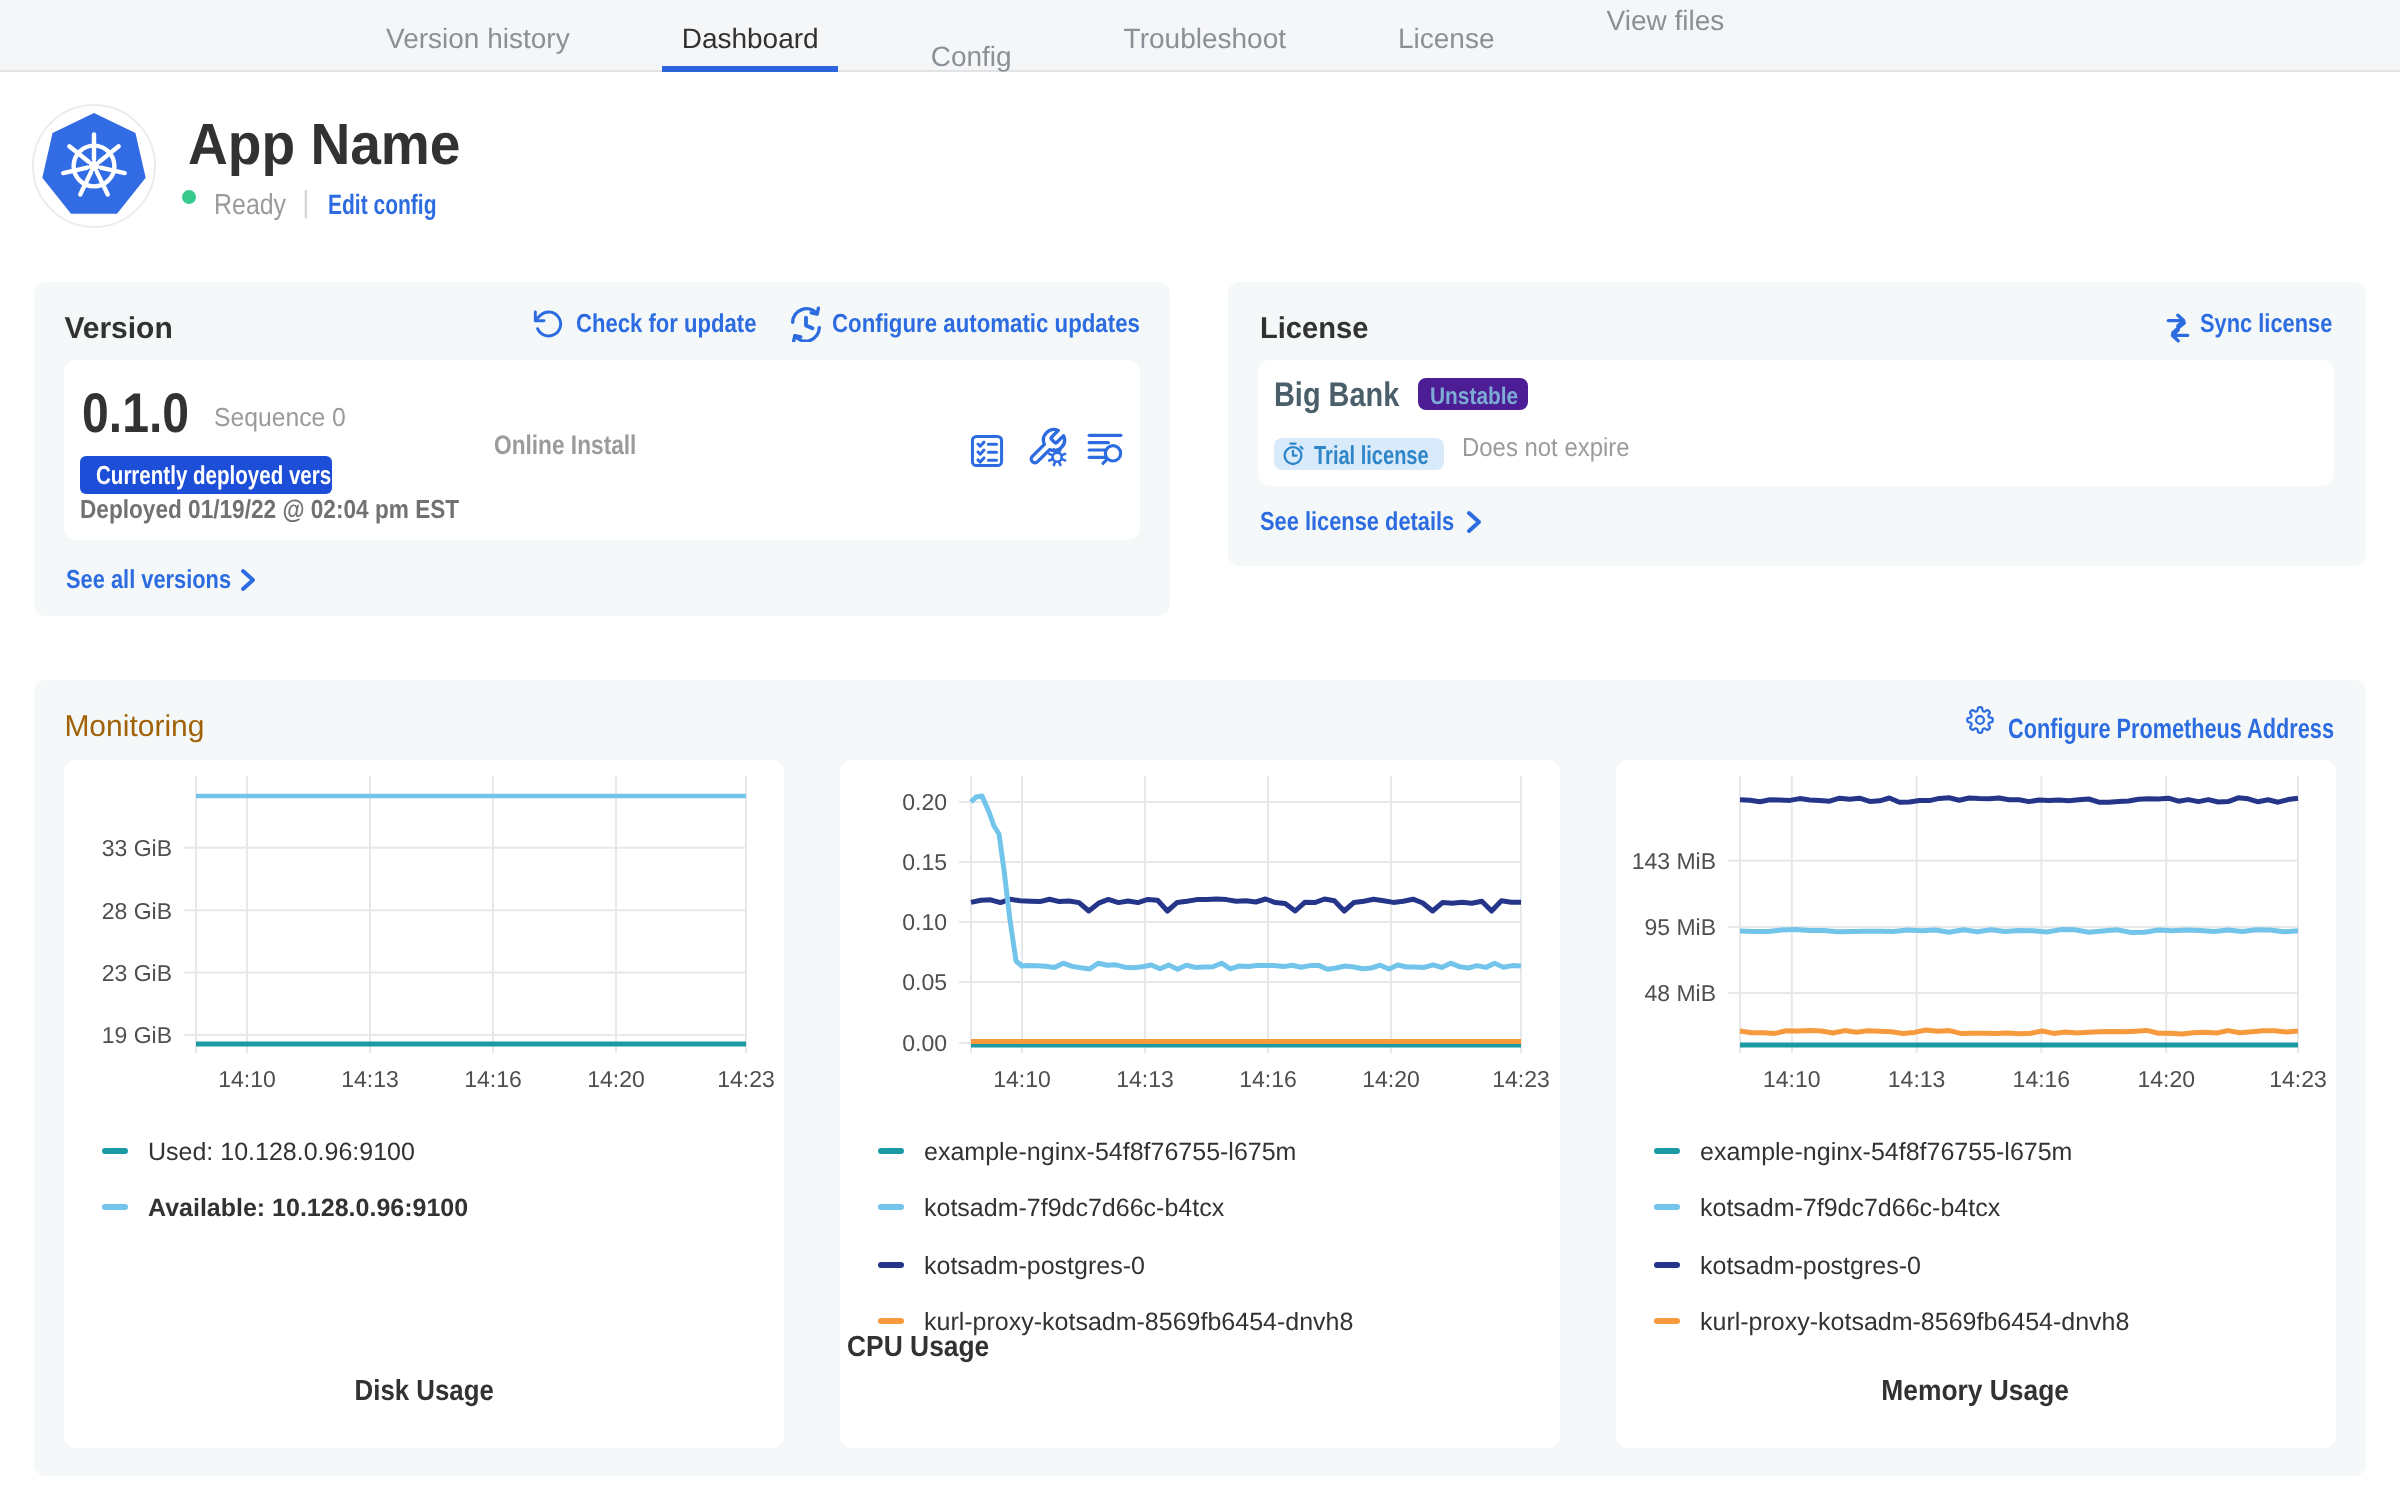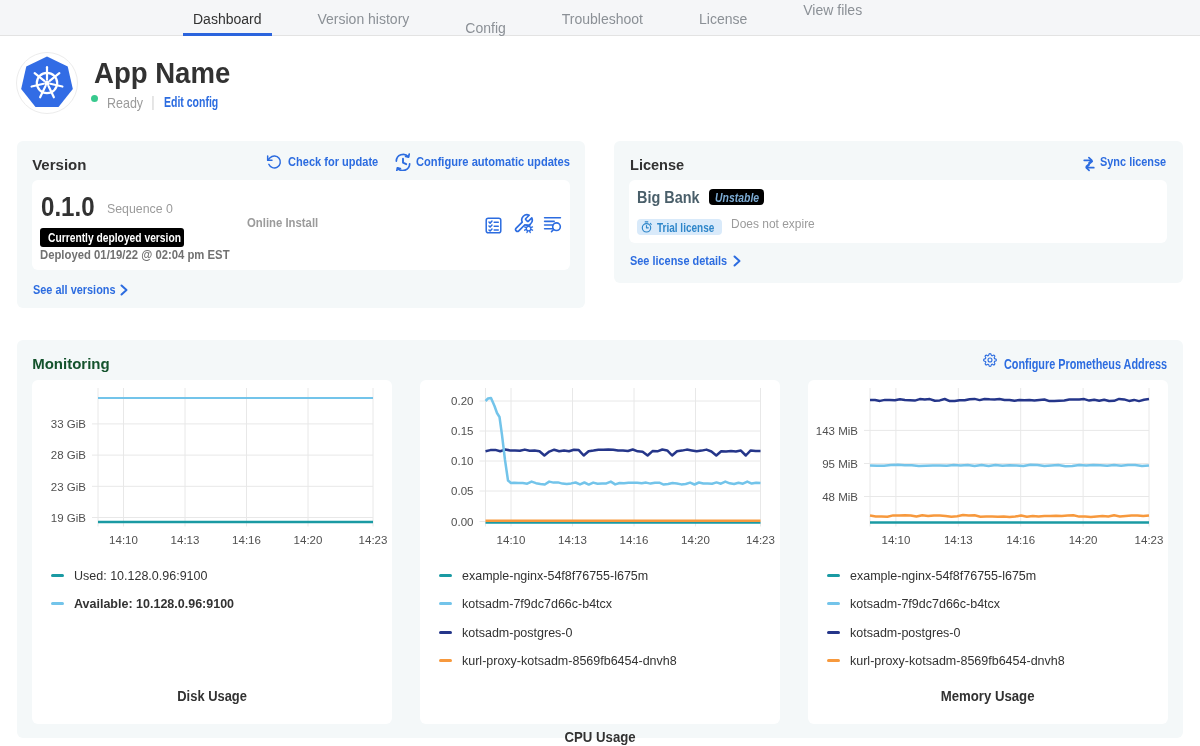--- a/index.html
+++ b/index.html
@@ -1,24 +1,24 @@
 <!DOCTYPE html>
 <html><head><meta charset="utf-8"><style>
 * { margin:0; padding:0; box-sizing:border-box; }
 html,body { width:1200px; height:746px; background:#fff;
   font-family:"Liberation Sans", sans-serif; overflow:hidden; position:relative; }
 </style></head>
 <body>
 <div style="position:absolute;left:0;top:0;width:1200px;height:36px;background:#f5f6f8;border-bottom:1px solid #e3e3e3;">
     <div style="display:flex;margin-left:165px;height:36px;font-size:14px;color:#8b9096;">
       <div style="padding:0 18px;height:36px;display:flex;align-items:center;">
+        <span style="padding:2px 10px 0 10px;">Version history</span>
+      </div>
+      <div style="padding:0 18px;height:36px;display:flex;align-items:center;">
         <span style="height:36px;display:flex;align-items:center;padding:2px 10px 0 10px;color:#323232;box-shadow:inset 0 -3px 0 #2b64dd;">Dashboard</span>
-      </div>
-      <div style="padding:0 18px;height:36px;display:flex;align-items:center;">
-        <span style="padding:2px 10px 0 10px;">Version history</span>
       </div>
       <div style="padding:0 18px;height:36px;display:flex;align-items:flex-end;">
         <span style="padding:2px 10px 0 10px;">Config</span>
       </div>
       <div style="padding:0 18px;height:36px;display:flex;align-items:center;">
         <span style="padding:2px 10px 0 10px;text-align:right;">Troubleshoot</span>
       </div>
       <div style="padding:0 18px;height:36px;display:flex;align-items:center;">
         <span style="padding:2px 10px 0 10px;">License</span>
       </div>
@@ -64,21 +64,21 @@
 <div style="position:absolute;left:394px;top:153px;line-height:0;"><svg width="18" height="18" viewBox="0 0 20 20" fill="none" stroke="#2c6ce0" stroke-width="1.9" stroke-linecap="round" stroke-linejoin="round">
       <path d="M16 4.2 A7.6 7.6 0 0 0 2.6 9"></path>
       <polyline points="16.9 1.2 16.2 4.5 12.9 3.8"></polyline>
       <path d="M4 16.8 A7.6 7.6 0 0 0 17.4 12"></path>
       <polyline points="3.1 19.8 3.8 16.5 7.1 17.2"></polyline>
       <polyline points="10 6.4 10 10.8 13.6 12.4" stroke-width="2.1"></polyline>
     </svg></div>
 <span style="position:absolute;left:415.8px;top:154.7px;font-size:13px;font-weight:bold;color:#2c6ce0;white-space:nowrap;line-height:14.9px;transform:scaleX(0.856);transform-origin:left top;">Configure automatic updates</span>
 <span style="position:absolute;left:41px;top:190.7px;font-size:28px;font-weight:bold;color:#323232;white-space:nowrap;line-height:32.2px;transform:scaleX(0.86);transform-origin:left top;">0.1.0</span>
 <span style="position:absolute;left:106.5px;top:202.2px;font-size:13px;font-weight:normal;color:#9b9b9b;white-space:nowrap;line-height:14.9px;transform:scaleX(0.95);transform-origin:left top;">Sequence 0</span>
-<div style="position:absolute;left:40px;top:228px;width:144px;height:18.5px;border-radius:3px;background:#000000;">
+<div style="position:absolute;left:40px;top:228px;width:126px;height:18.5px;border-radius:3px;background:#1d4ed8;">
     <span style="position:absolute;left:8px;top:2.2px;font-size:13px;font-weight:bold;color:#fff;white-space:nowrap;transform:scaleX(0.79);transform-origin:left top;">Currently deployed version</span>
   </div>
 <span style="position:absolute;left:40px;top:247.7px;font-size:13px;font-weight:bold;color:#717171;white-space:nowrap;line-height:14.9px;transform:scaleX(0.87);transform-origin:left top;">Deployed 01/19/22 @ 02:04 pm EST</span>
 <span style="position:absolute;left:247px;top:215.1px;font-size:13.5px;font-weight:bold;color:#9b9b9b;white-space:nowrap;line-height:15.5px;transform:scaleX(0.84);transform-origin:left top;">Online Install</span>
 <div style="position:absolute;left:484px;top:215.5px;line-height:0;"><svg width="19" height="19" viewBox="0 0 24 24" fill="none" stroke="#2c6ce0" stroke-width="1.9" stroke-linecap="round" stroke-linejoin="round">
       <rect x="2.8" y="2.8" width="18.4" height="18.4" rx="2.6"></rect>
       <polyline points="6.3 7.6 7.7 9 10.1 6.4"></polyline>
       <line x1="12.9" y1="7.8" x2="18" y2="7.8"></line>
       <polyline points="6.3 12.6 7.7 14 10.1 11.4"></polyline>
       <line x1="12.9" y1="12.8" x2="18" y2="12.8"></line>
@@ -114,38 +114,38 @@
 <span style="position:absolute;left:629.5px;top:156.2px;font-size:15px;font-weight:bold;color:#323232;white-space:nowrap;line-height:17.2px;transform:scaleX(0.97);transform-origin:left top;">License</span>
 <div style="position:absolute;left:1083px;top:156px;line-height:0;"><svg width="12" height="16" viewBox="0 0 12 16" fill="none" stroke="#2c6ce0" stroke-width="1.7" stroke-linecap="round" stroke-linejoin="round">
       <path d="M1.2 4.3h7"></path>
       <polyline points="5.9 1.6 8.8 4.3 5.9 7"></polyline>
       <path d="M9.2 5.4 3.4 10.4"></path>
       <path d="M10.8 11.7h-7"></path>
       <polyline points="6.1 9 3.2 11.7 6.1 14.4"></polyline>
     </svg></div>
 <span style="position:absolute;left:1100px;top:154.7px;font-size:13px;font-weight:bold;color:#2c6ce0;white-space:nowrap;line-height:14.9px;transform:scaleX(0.84);transform-origin:left top;">Sync license</span>
 <span style="position:absolute;left:637px;top:187.7px;font-size:17px;font-weight:bold;color:#4a5f6a;white-space:nowrap;line-height:19.5px;transform:scaleX(0.85);transform-origin:left top;">Big Bank</span>
-<div style="position:absolute;left:709.4px;top:189.3px;width:55px;height:15.4px;border-radius:4px;background:#000000;font-style:italic;">
+<div style="position:absolute;left:709.4px;top:189.3px;width:55px;height:15.4px;border-radius:4px;background:#4c1d95;">
     <span style="position:absolute;left:6px;top:1.4px;font-size:12px;font-weight:bold;color:#7cabd3;white-space:nowrap;transform:scaleX(0.87);transform-origin:left top;">Unstable</span>
   </div>
 <div style="position:absolute;left:636.5px;top:218.6px;width:85px;height:16.6px;border-radius:4px;background:#d9eafa;">
     <div style="position:absolute;left:4.5px;top:2.3px;line-height:0;"><svg width="12" height="12" viewBox="0 0 24 24" fill="none" stroke="#2e86c9" stroke-width="2.3" stroke-linecap="round" stroke-linejoin="round">
         <circle cx="11" cy="13.6" r="8.4"></circle>
         <path d="M11 9v4.6h3.6"></path>
         <path d="M8.4 1.6h5.2"></path>
         <path d="M18.6 4.8l1.8 1.8"></path>
       </svg></div>
     <span style="position:absolute;left:20px;top:1.6px;font-size:13px;font-weight:bold;color:#2e86c9;white-space:nowrap;transform:scaleX(0.77);transform-origin:left top;">Trial license</span>
   </div>
 <span style="position:absolute;left:731px;top:217.2px;font-size:13px;font-weight:normal;color:#9b9b9b;white-space:nowrap;line-height:14.9px;transform:scaleX(0.92);transform-origin:left top;">Does not expire</span>
 <span style="position:absolute;left:629.5px;top:254.1px;font-size:13px;font-weight:bold;color:#2c6ce0;white-space:nowrap;line-height:14.9px;transform:scaleX(0.84);transform-origin:left top;">See license details</span>
 <div style="position:absolute;left:732.5px;top:254.5px;line-height:0;"><svg width="8" height="12" viewBox="0 0 8 12" fill="none" stroke="#2c6ce0" stroke-width="2" stroke-linecap="round" stroke-linejoin="round">
       <polyline points="1.5 1.5 6.5 6 1.5 10.5"></polyline>
     </svg></div>
-<span style="position:absolute;left:32.2px;top:354.8px;font-size:15px;font-weight:bold;color:#14532d;white-space:nowrap;line-height:17.2px;">Monitoring</span>
+<span style="position:absolute;left:32.2px;top:354.8px;font-size:15px;font-weight:normal;color:#a16207;white-space:nowrap;line-height:17.2px;">Monitoring</span>
 <div style="position:absolute;left:983px;top:353px;line-height:0;"><svg width="14" height="14" viewBox="0 0 24 24" fill="none" stroke="#2c6ce0" stroke-width="1.9" stroke-linecap="round" stroke-linejoin="round">
       <circle cx="12" cy="12" r="3.4"></circle>
       <path d="M19.4 15a1.65 1.65 0 0 0 .33 1.82l.06.06a2 2 0 0 1-2.83 2.83l-.06-.06a1.65 1.65 0 0 0-1.82-.33 1.65 1.65 0 0 0-1 1.51V21a2 2 0 0 1-4 0v-.09A1.65 1.65 0 0 0 9 19.4a1.65 1.65 0 0 0-1.82.33l-.06.06a2 2 0 0 1-2.83-2.83l.06-.06a1.65 1.65 0 0 0 .33-1.82 1.65 1.65 0 0 0-1.51-1H3a2 2 0 0 1 0-4h.09A1.65 1.65 0 0 0 4.6 9a1.65 1.65 0 0 0-.33-1.82l-.06-.06a2 2 0 0 1 2.83-2.83l.06.06a1.65 1.65 0 0 0 1.82.33H9a1.65 1.65 0 0 0 1-1.51V3a2 2 0 0 1 4 0v.09a1.65 1.65 0 0 0 1 1.51 1.65 1.65 0 0 0 1.82-.33l.06-.06a2 2 0 0 1 2.83 2.83l-.06.06a1.65 1.65 0 0 0-.33 1.82V9a1.65 1.65 0 0 0 1.51 1H21a2 2 0 0 1 0 4h-.09a1.65 1.65 0 0 0-1.51 1z"></path>
     </svg></div>
 <span style="position:absolute;left:1004px;top:355.5px;font-size:14px;font-weight:bold;color:#2c6ce0;white-space:nowrap;line-height:16.1px;transform:scaleX(0.775);transform-origin:left top;">Configure Prometheus Address</span>
 <svg width="360" height="175" viewBox="0 0 360 175" style="position:absolute;left:32px;top:380px" font-family="Liberation Sans, sans-serif">
     <line x1="91.5" y1="8" x2="91.5" y2="146.5" stroke="#e8e8e8" stroke-width="1"></line>
     <line x1="153.0" y1="8" x2="153.0" y2="146.5" stroke="#e8e8e8" stroke-width="1"></line>
     <line x1="214.5" y1="8" x2="214.5" y2="146.5" stroke="#e8e8e8" stroke-width="1"></line>
     <line x1="276.0" y1="8" x2="276.0" y2="146.5" stroke="#e8e8e8" stroke-width="1"></line>
@@ -200,21 +200,21 @@
     <polyline points="65.5,21.0 68.0,18.5 71.0,18.0 74.5,26.0 77.0,33.0 79.5,37.0 82.0,55.0 85.0,80.0 88.0,100.5 91.0,103.0 94.0,102.7 98.4,102.9 102.8,103.1 107.2,103.7 111.6,101.6 116.0,103.2 120.4,103.9 124.8,104.5 129.2,101.6 133.6,102.6 138.0,102.4 142.4,103.6 146.8,103.9 151.2,103.4 155.6,102.5 160.0,104.4 164.4,102.5 168.8,104.6 173.2,102.6 177.6,103.7 182.0,103.5 186.4,103.4 190.8,101.6 195.2,104.4 199.6,103.0 204.0,103.2 208.4,102.7 212.8,102.7 217.2,102.8 221.7,103.3 226.1,102.6 230.5,103.6 234.9,102.8 239.3,102.7 243.7,104.6 248.1,104.0 252.5,103.0 256.9,103.5 261.3,104.4 265.7,104.0 270.1,102.6 274.5,104.5 278.9,102.5 283.3,103.5 287.7,103.5 292.1,103.7 296.5,102.4 300.9,103.7 305.3,101.6 309.7,103.3 314.1,104.0 318.5,102.8 322.9,103.7 327.3,101.6 331.7,103.6 336.1,102.8 340.5,103.0" fill="none" stroke="#73c4ea" stroke-width="2.5" stroke-linejoin="round"></polyline>
   </svg>
 <div style="position:absolute;left:438.6px;top:574.0px;width:13px;height:3px;border-radius:2px;background:#1a9aa3;"></div>
 <span style="position:absolute;left:462px;top:568.8px;font-size:12.5px;font-weight:normal;color:#323232;white-space:nowrap;line-height:14.4px;">example-nginx-54f8f76755-l675m</span>
 <div style="position:absolute;left:438.6px;top:602.4px;width:13px;height:3px;border-radius:2px;background:#73c4ea;"></div>
 <span style="position:absolute;left:462px;top:597.1px;font-size:12.5px;font-weight:normal;color:#323232;white-space:nowrap;line-height:14.4px;">kotsadm-7f9dc7d66c-b4tcx</span>
 <div style="position:absolute;left:438.6px;top:630.8px;width:13px;height:3px;border-radius:2px;background:#25368a;"></div>
 <span style="position:absolute;left:462px;top:625.5px;font-size:12.5px;font-weight:normal;color:#323232;white-space:nowrap;line-height:14.4px;">kotsadm-postgres-0</span>
 <div style="position:absolute;left:438.6px;top:659.2px;width:13px;height:3px;border-radius:2px;background:#f7993d;"></div>
 <span style="position:absolute;left:462px;top:654.0px;font-size:12.5px;font-weight:normal;color:#323232;white-space:nowrap;line-height:14.4px;">kurl-proxy-kotsadm-8569fb6454-dnvh8</span>
-<div style="position:absolute;left:420px;top:728px;width:360px;text-align:center;"><span style="font-size:14.5px;font-weight:bold;color:#323232;display:inline-block;transform:scaleX(0.91);">CPU Usage</span></div>
+<div style="position:absolute;left:420px;top:665px;width:360px;"><span style="font-size:14.5px;font-weight:bold;color:#323232;display:inline-block;transform:scaleX(0.91);">CPU Usage</span></div>
 <svg width="360" height="175" viewBox="0 0 360 175" style="position:absolute;left:808px;top:380px" font-family="Liberation Sans, sans-serif">
     <line x1="87.9" y1="8" x2="87.9" y2="146.5" stroke="#e8e8e8" stroke-width="1"></line>
     <line x1="150.3" y1="8" x2="150.3" y2="146.5" stroke="#e8e8e8" stroke-width="1"></line>
     <line x1="212.7" y1="8" x2="212.7" y2="146.5" stroke="#e8e8e8" stroke-width="1"></line>
     <line x1="275.1" y1="8" x2="275.1" y2="146.5" stroke="#e8e8e8" stroke-width="1"></line>
     <line x1="341.0" y1="8" x2="341.0" y2="146.5" stroke="#e8e8e8" stroke-width="1"></line>
     <line x1="62" y1="8" x2="62" y2="146.5" stroke="#e8e8e8" stroke-width="1"></line>
     <line x1="56" y1="50.4" x2="341" y2="50.4" stroke="#e8e8e8" stroke-width="1"></line>
     <text x="50" y="54.6" text-anchor="end" font-size="11.5" fill="#4f4f4f">143 MiB</text>
     <line x1="56" y1="83.5" x2="341" y2="83.5" stroke="#e8e8e8" stroke-width="1"></line>

